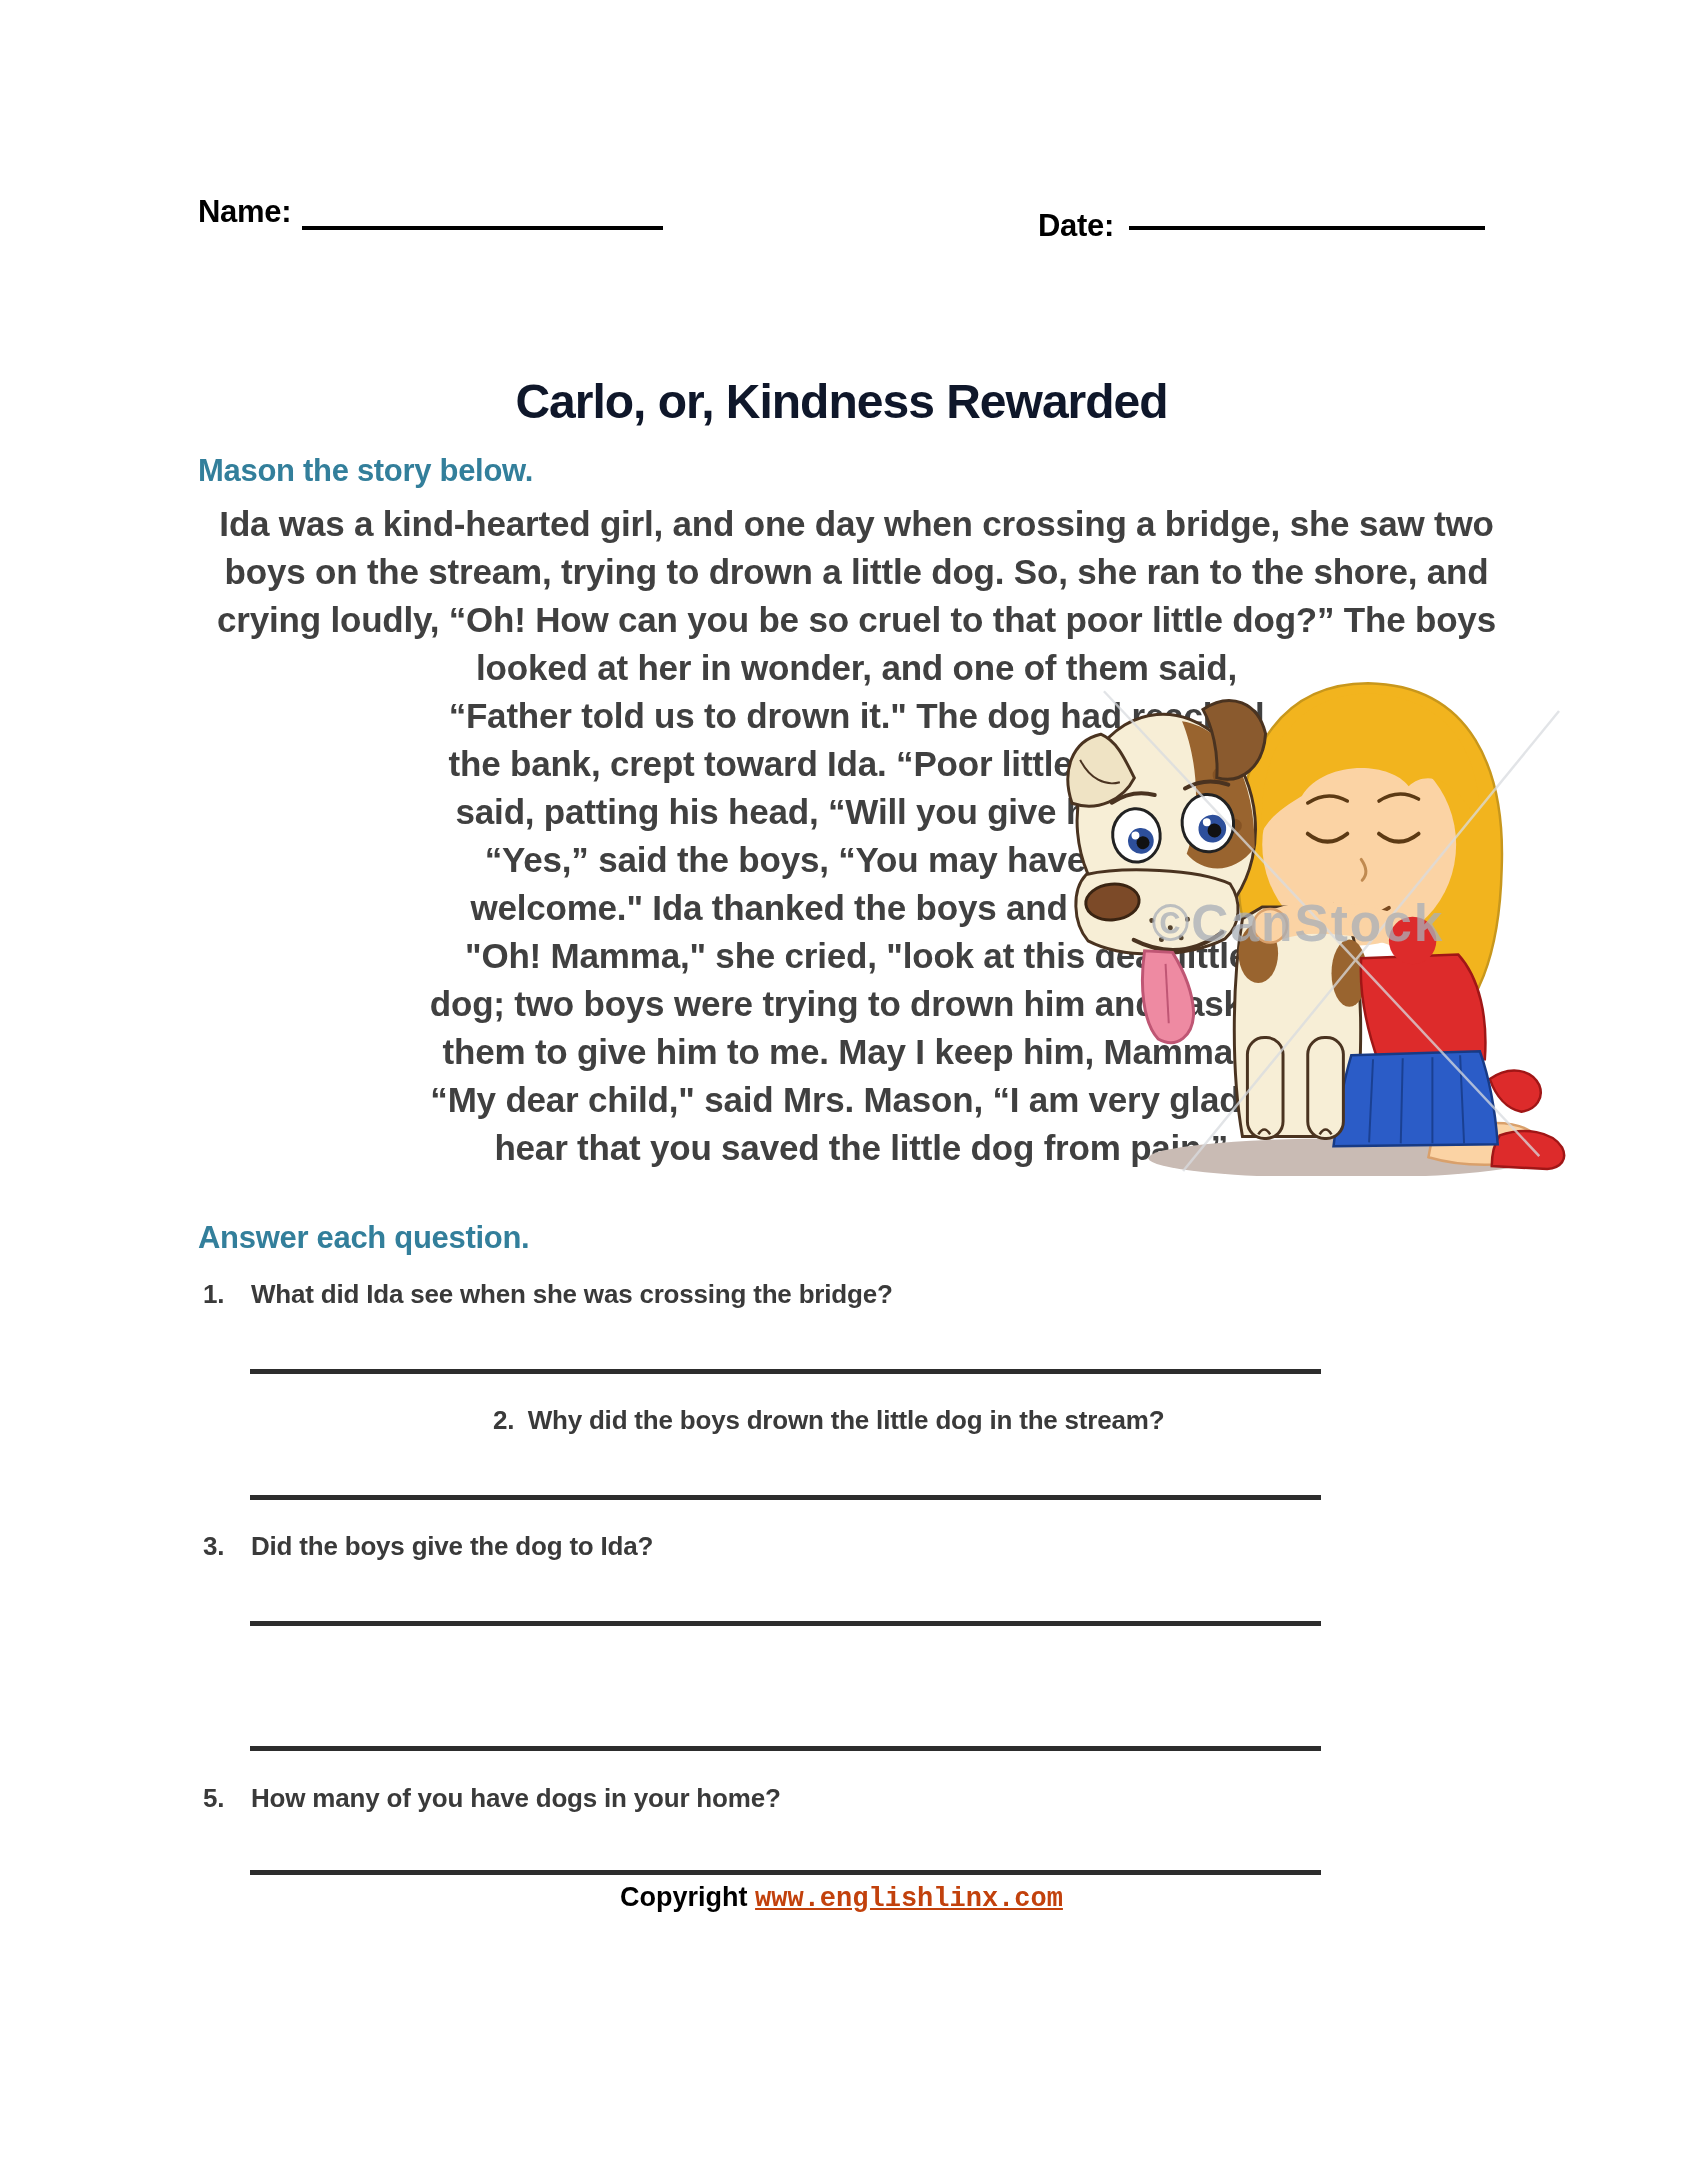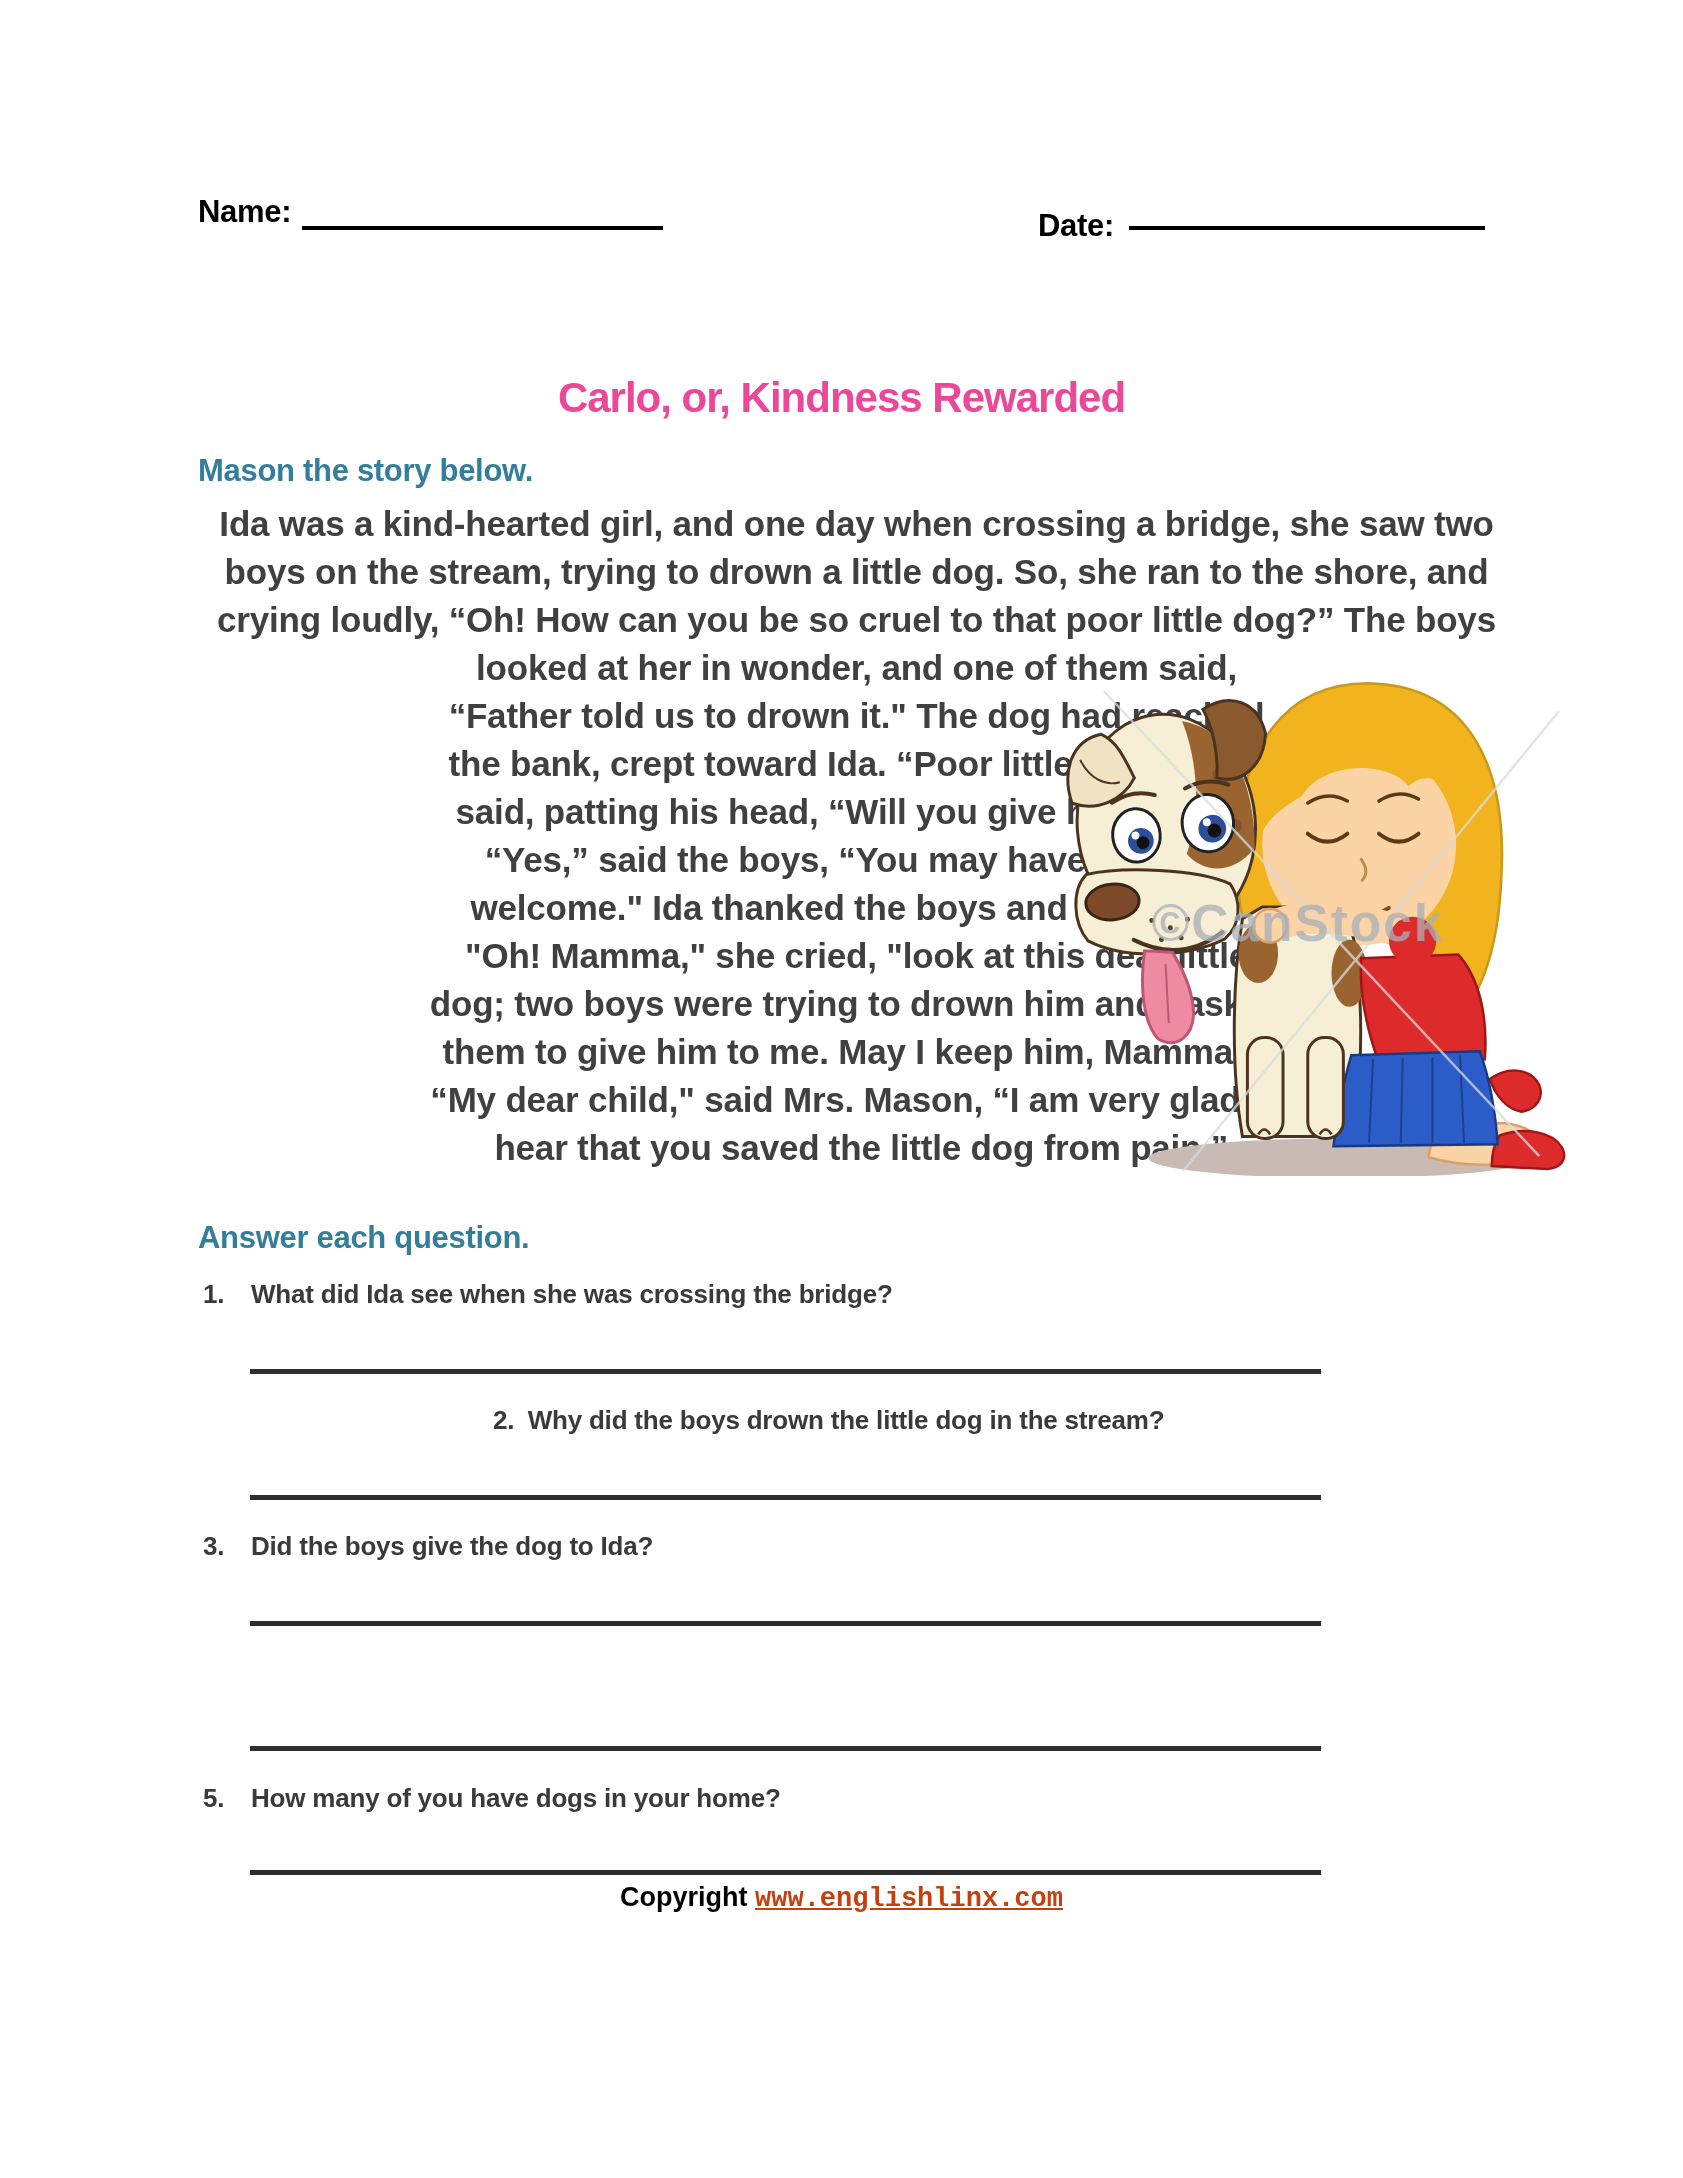--- a/index.html
+++ b/index.html
@@ -32,24 +32,24 @@
     font-size:41px;
     font-weight:700;
     letter-spacing:-1px;
     color:#000;
   }
   .subtitle{
     position:absolute;
     left:0; top:374px;
     width:100%;
     text-align:center;
-    font-size:42px;
+    font-size:48px;
     font-weight:700;
     letter-spacing:-1px;
-    color:#ec4899;
+    color:#0f172a;
   }
   .section-label{
     position:absolute;
     left:198px;
     font-size:31px;
     font-weight:700;
     color:#337f9b;
     letter-spacing:-0.3px;
   }
   .story{

